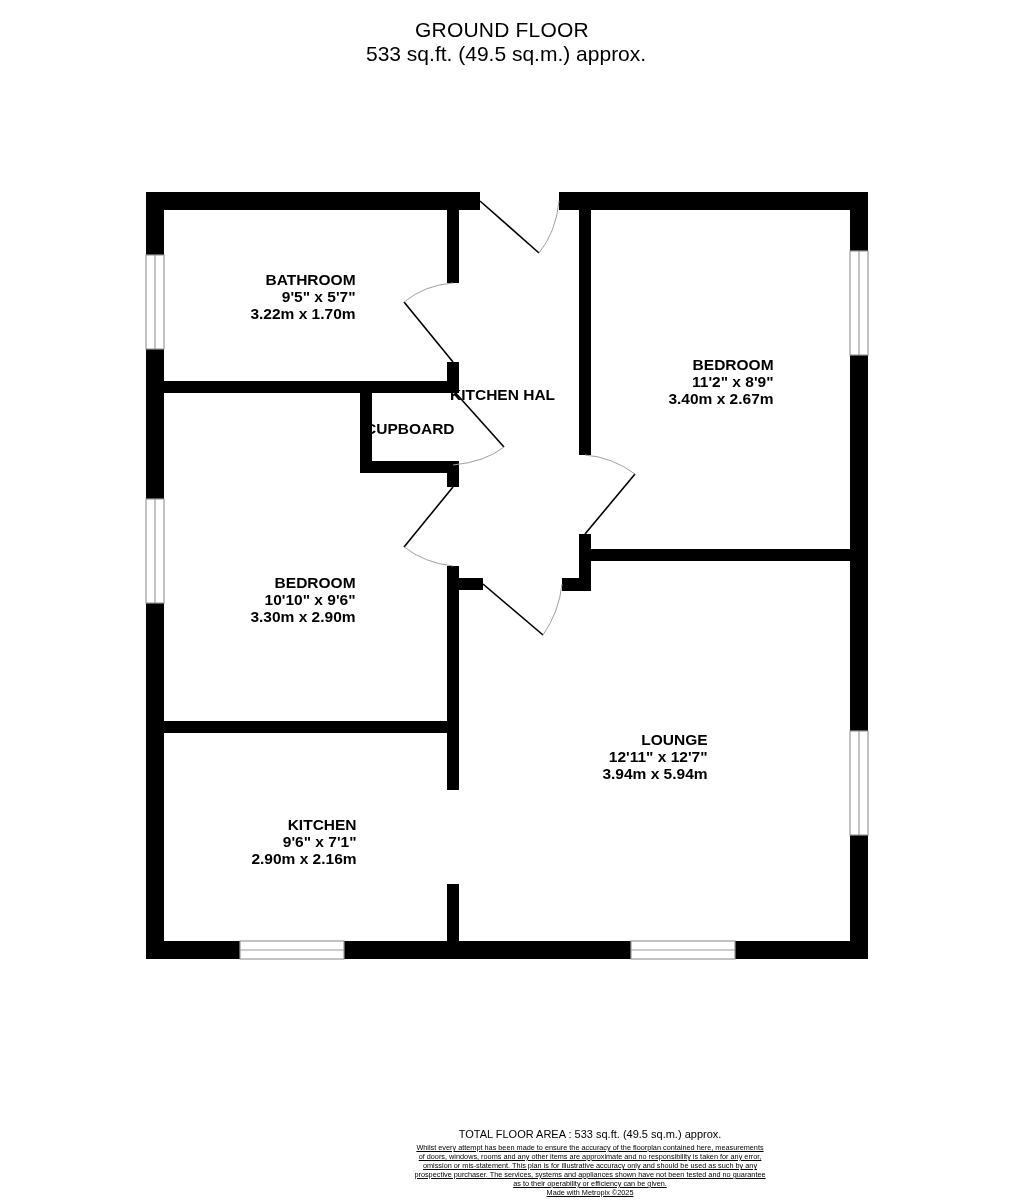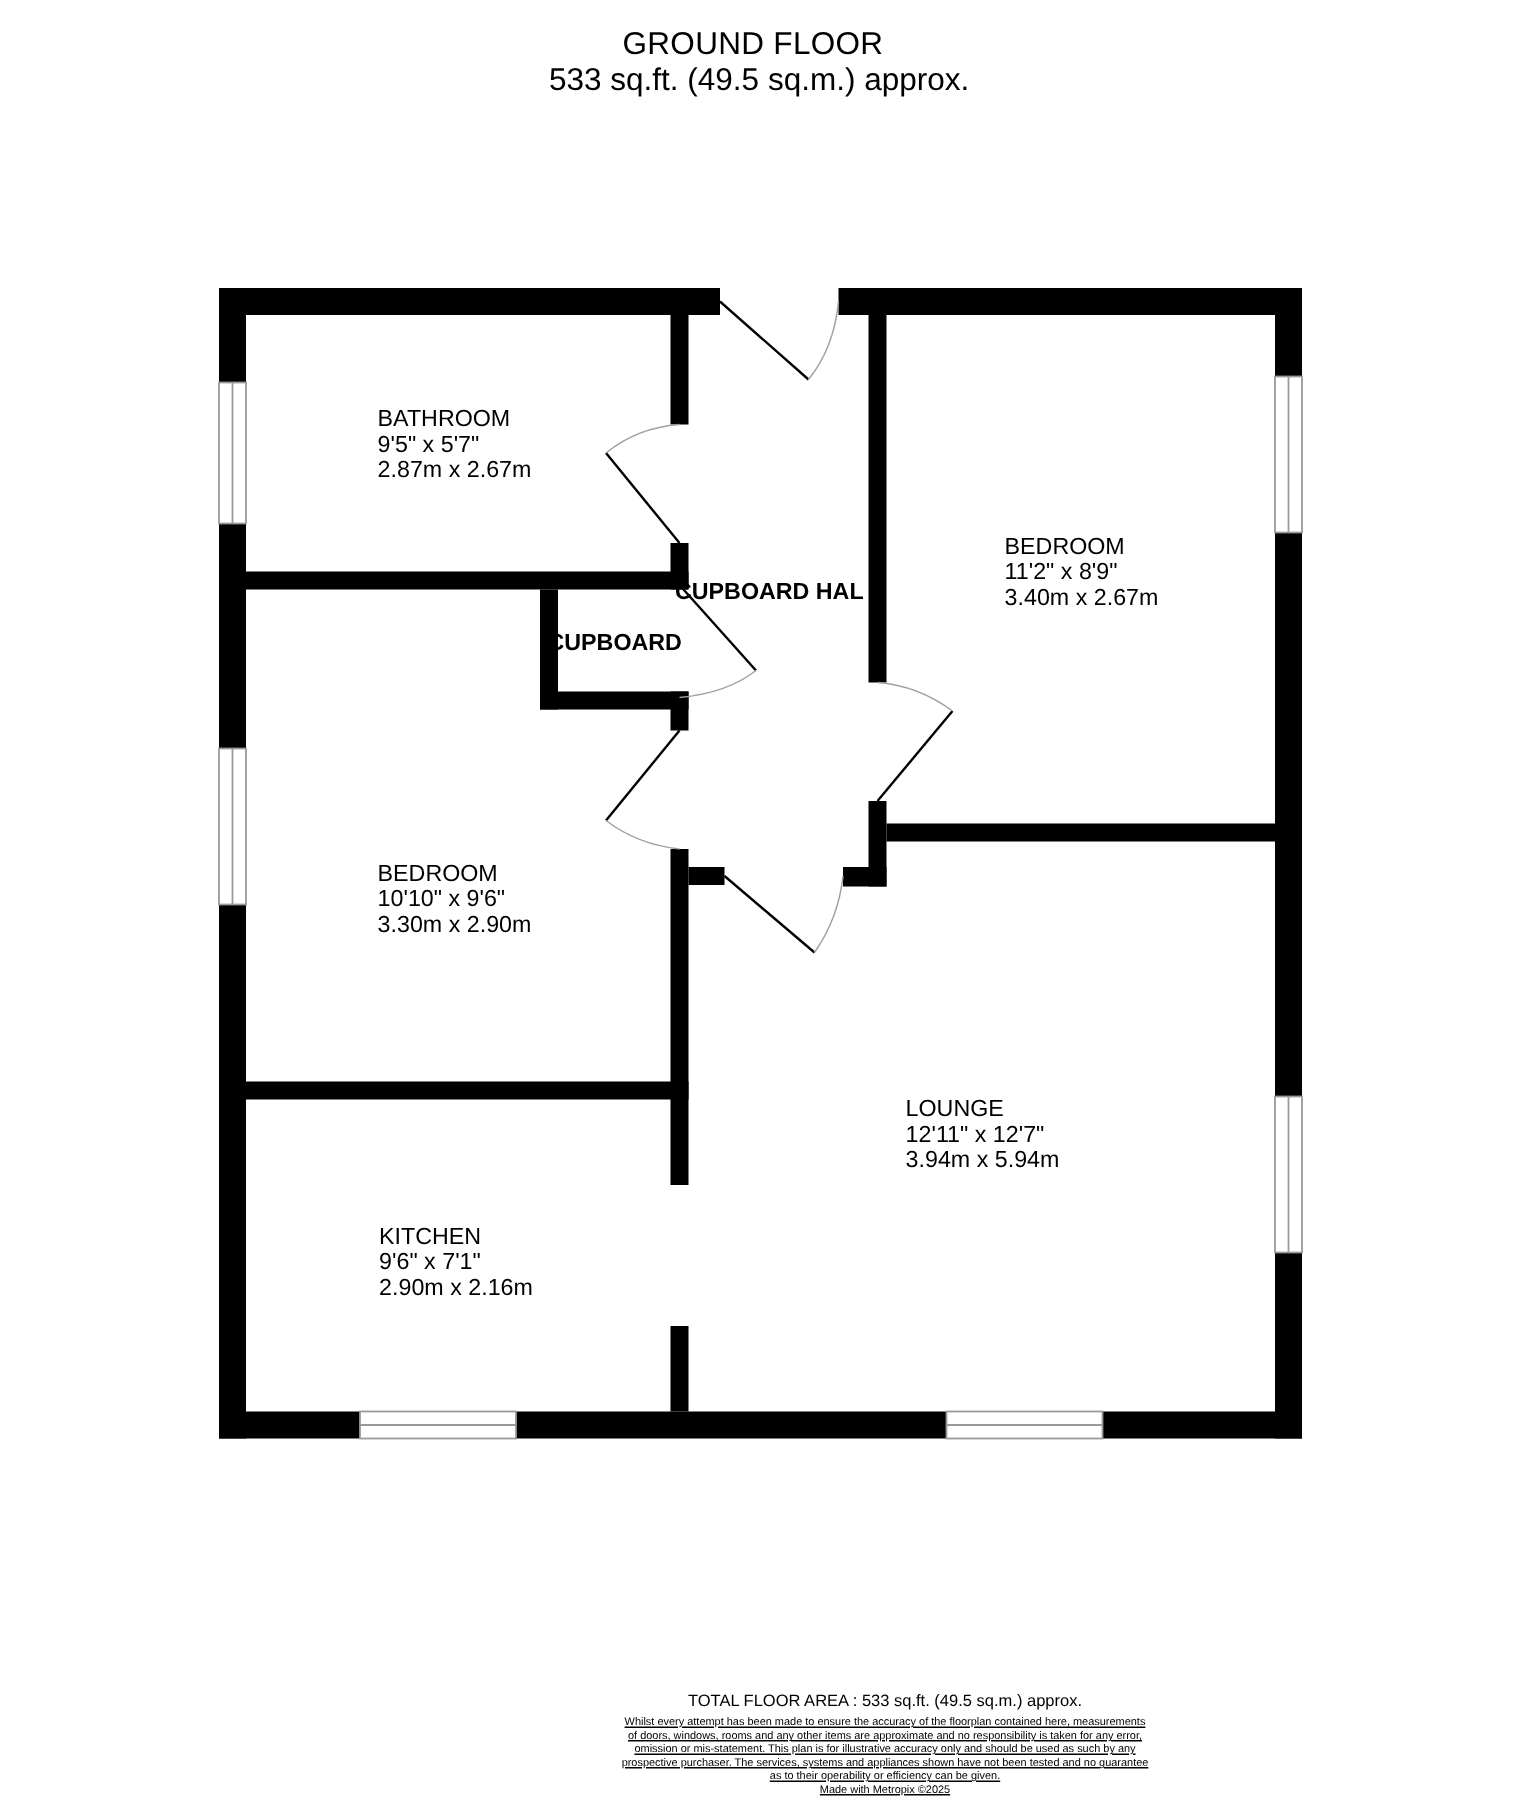--- a/index.html
+++ b/index.html
@@ -2,21 +2,21 @@
 <html><head>
   <meta charset="utf-8">
   <style>
     html, body { margin: 0; padding: 0; background: #ffffff; }
     body { width: 1014px; height: 1200px; position: relative; overflow: hidden;
            font-family: "Liberation Sans", sans-serif; color: #000; }
     .header { position: absolute; left: 0; top: 18px; width: 1014px; }
     .header .title { position: absolute; left: 415px; top: 0; font-size: 21px; letter-spacing: 0.2px; white-space: nowrap; }
     .header .area { position: absolute; left: 366px; top: 24px; font-size: 21px; white-space: nowrap; text-align: right; }
     svg.plan { position: absolute; left: 0; top: 0; }
-    .room-label { position: absolute; text-align: left; font-weight: normal; font-size: 15.5px; line-height: 17px; white-space: nowrap; transform: translateX(-50%); }
+    .room-label { position: absolute; text-align: right; font-weight: bold; font-size: 15.5px; line-height: 17px; white-space: nowrap; transform: translateX(-50%); }
     .room-label .name { display: block; }
     .room-label .dim { display: block; }
     .free-label { position: absolute; font-weight: bold; font-size: 15.5px; white-space: nowrap; }
     .footer { position: absolute; left: 380px; top: 1128px; width: 420px; text-align: center; }
     .footer .total { font-size: 11px; margin-bottom: 3px; }
     .footer .disclaimer { font-size: 7.3px; line-height: 9px; text-decoration: underline; }
   </style>
 </head>
 <body>
 
@@ -108,21 +108,21 @@
     <g>
       <line x1="483" y1="584" x2="543" y2="635" stroke="#000" stroke-width="1.6"></line>
       <path d="M543 635 Q559 612 562 584" stroke="#a0a0a0" stroke-width="1"></path>
     </g>
   </g>
 </svg>
 
 <div class="room-label" style="left:303px; top:271px;">
   <span class="name">BATHROOM</span>
   <span class="dim">9'5"  x 5'7"</span>
-  <span class="dim">2.87m  x 2.67m</span>
+  <span class="dim">3.22m  x 1.70m</span>
 </div>
 
 <div class="room-label" style="left:721px; top:356px;">
   <span class="name">BEDROOM</span>
   <span class="dim">11'2"  x 8'9"</span>
   <span class="dim">3.40m  x 2.67m</span>
 </div>
 
 <div class="room-label" style="left:303px; top:574px;">
   <span class="name">BEDROOM</span>
@@ -135,21 +135,21 @@
   <span class="dim">9'6"  x 7'1"</span>
   <span class="dim">2.90m  x 2.16m</span>
 </div>
 
 <div class="room-label" style="left:655px; top:731px;">
   <span class="name">LOUNGE</span>
   <span class="dim">12'11"  x 12'7"</span>
   <span class="dim">3.94m  x 5.94m</span>
 </div>
 
-<div class="free-label" style="left:450px; top:386px;">CUPBOARD HAL</div>
+<div class="free-label" style="left:450px; top:386px;">KITCHEN HAL</div>
 <div class="free-label" style="left:365px; top:420px; clip-path: inset(0 0 0 6px);">CUPBOARD</div>
 
 <div class="footer">
   <div class="total">TOTAL FLOOR AREA : 533 sq.ft. (49.5 sq.m.) approx.</div>
   <div class="disclaimer">
     <div>Whilst every attempt has been made to ensure the accuracy of the floorplan contained here, measurements</div>
     <div>of doors, windows, rooms and any other items are approximate and no responsibility is taken for any error,</div>
     <div>omission or mis-statement. This plan is for illustrative accuracy only and should be used as such by any</div>
     <div>prospective purchaser. The services, systems and appliances shown have not been tested and no guarantee</div>
     <div>as to their operability or efficiency can be given.</div>

